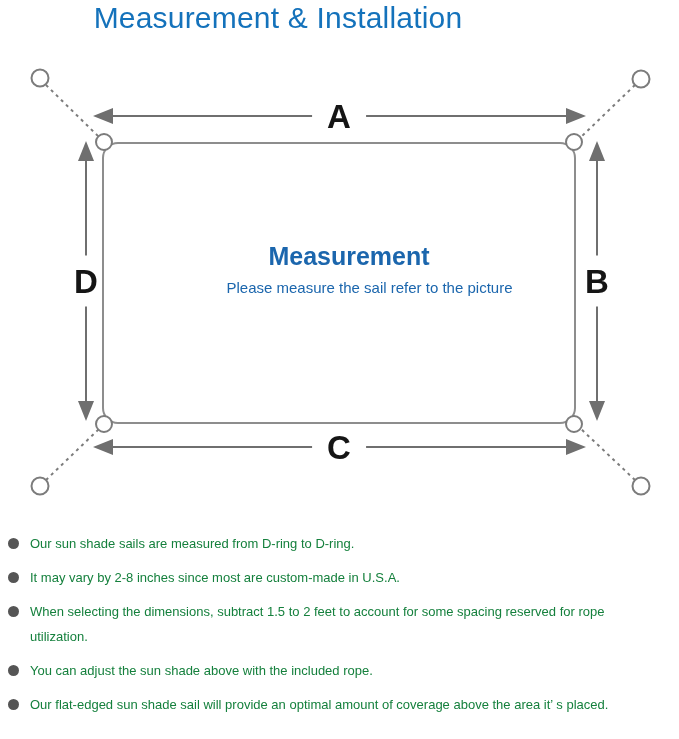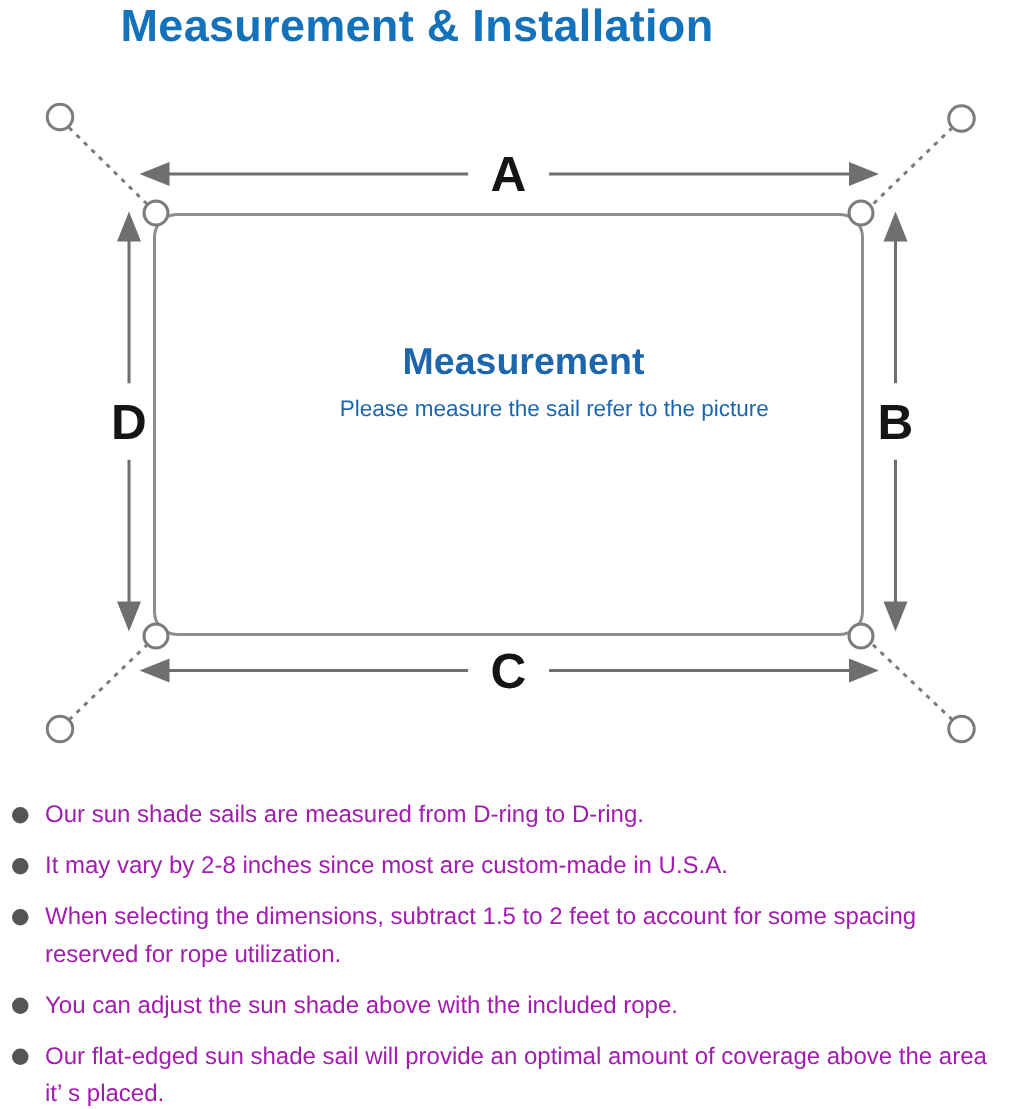--- a/index.html
+++ b/index.html
@@ -6,59 +6,59 @@
   .page{
     position:relative;
     width:679px;height:739px;
     background:#ffffff;
     font-family:"Liberation Sans", sans-serif;
     overflow:hidden;
   }
   .page-title{
     position:absolute;top:1px;left:0;width:556px;
     text-align:center;
-    font-size:30px;font-weight:700;
+    font-size:30px;font-weight:400;
     color:#1472bb;
     letter-spacing:0.2px;
   }
   .diagram{position:absolute;top:0;left:0;width:679px;height:520px;}
   .diagram svg{position:absolute;top:0;left:0;}
   .side-label{
     position:absolute;
     transform:translate(-50%,-50%);
     background:#ffffff;
     color:#151515;
     font-size:33px;font-weight:700;line-height:1;
     padding:2px 15px;
   }
   .side-label.vertical{padding:9px 3px;}
   .label-a{left:339px;top:116px;}
   .label-c{left:339px;top:447px;}
   .label-d{left:86px;top:281px;}
   .label-b{left:597px;top:281px;}
   .center-text{
-    position:absolute;left:103px;top:128px;width:492px;
+    position:absolute;left:103px;top:143px;width:492px;
     text-align:center;
   }
   .center-heading{
     margin-top:99px;
     font-size:25px;font-weight:700;color:#1b66ad;
   }
   .center-subtitle{
     margin-top:8px;
     font-size:15px;color:#1b66ad;padding-left:41px;
   }
   .notes{
     position:absolute;left:8px;top:531px;width:660px;
   }
   .note-item{
     display:flex;align-items:flex-start;
     margin-bottom:9px;
-    color:#a21caf;
-    font-size:16px;line-height:25px;
+    color:#15803d;
+    font-size:13px;line-height:25px;
   }
   .note-dot{
     flex:0 0 auto;
     width:11px;height:11px;border-radius:50%;
     background:#555555;
     margin:7px 11px 0 0;
   }
   .note-text{flex:1;max-width:630px;}
 </style>
 </head>

